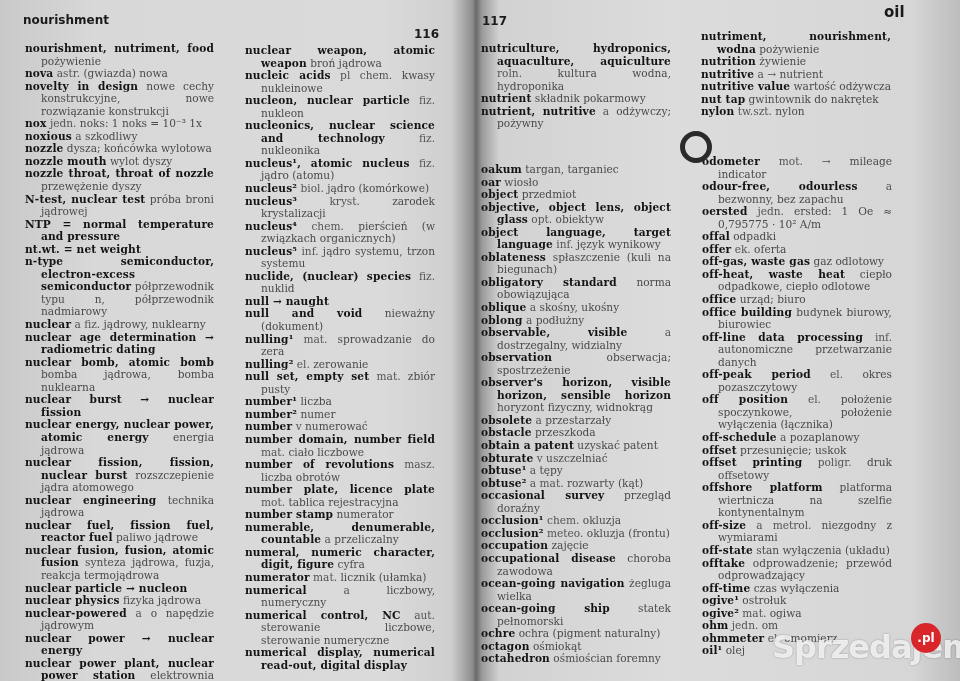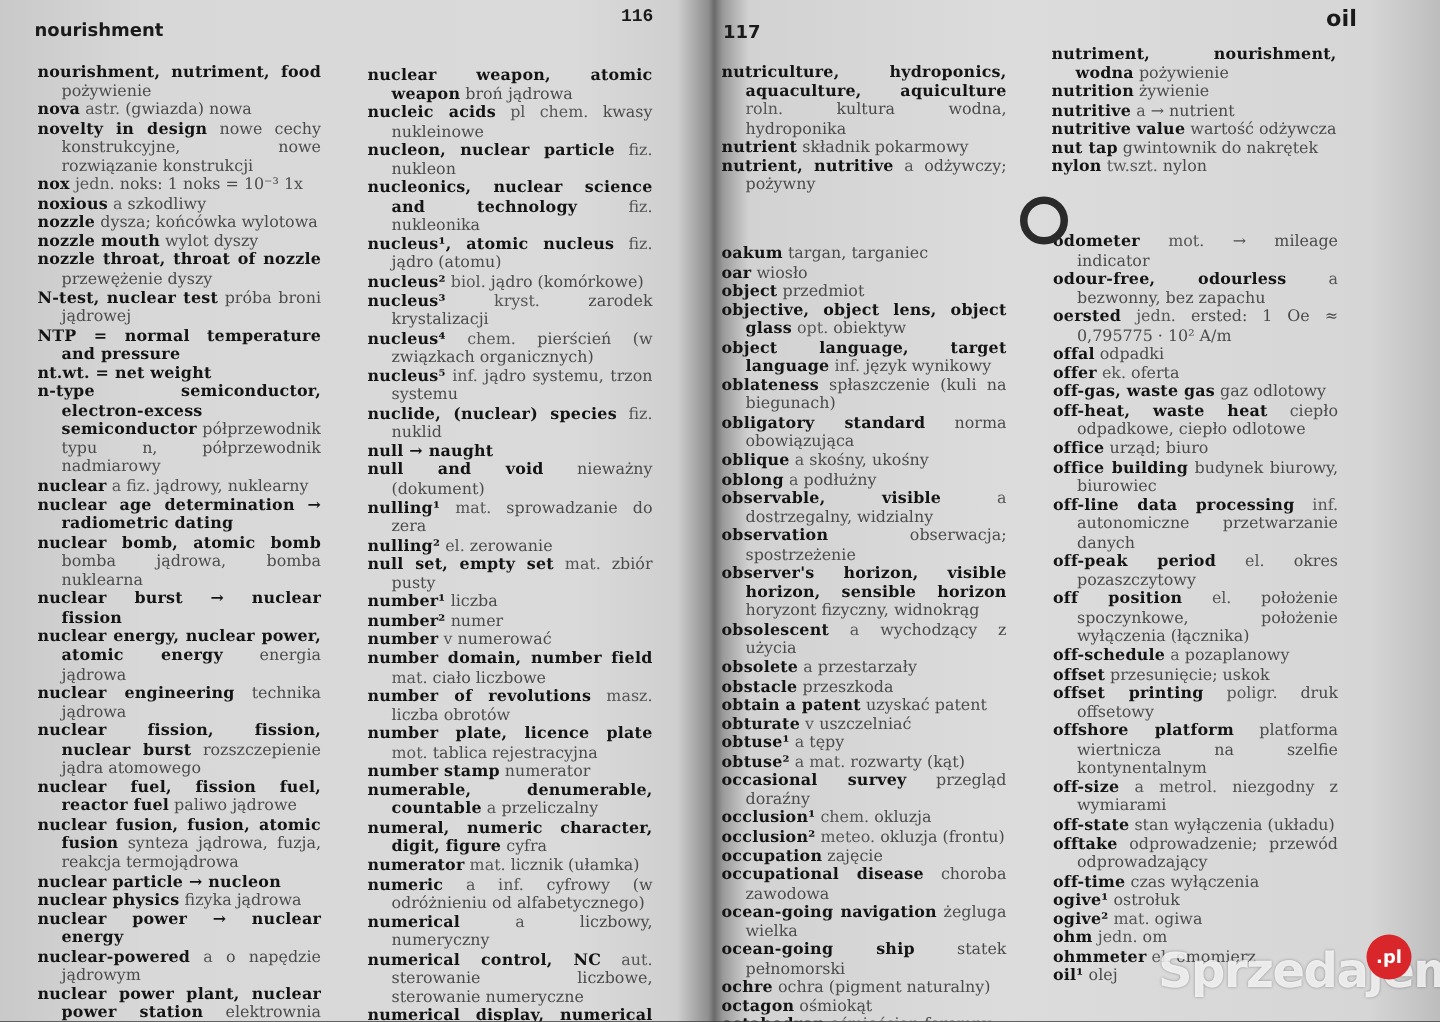--- a/index.html
+++ b/index.html
@@ -34,21 +34,21 @@
     position:absolute; left:911px; top:623px; width:30px; height:30px; border-radius:50%;
     background:#d9262b; color:#ffffff; font-family:"DejaVu Sans", sans-serif; font-weight:bold;
     font-size:12px; line-height:30px; text-align:center;
   }
 </style>
 </head>
 <body>
 
 <div class="spread">
   <div class="page-header" style="left:23px;top:13px;font-size:12px;">nourishment</div>
-  <div class="page-header" style="left:414px;top:4px;font-size:12px;font-family:Liberation Mono, monospace;">116</div>
+  <div class="page-header" style="left:414px;top:27px;font-size:12px;">116</div>
   <div class="page-header" style="left:482px;top:14px;font-size:12px;">117</div>
   <div class="page-header" style="left:884px;top:3px;font-size:15px;">oil</div>
 
   <div class="col" style="left:25px;top:42px;width:189px;" id="col0">
       <p class="entry"><span class="hw">nourishment, nutriment, food</span> <span class="tr">pożywienie</span></p>
       <p class="entry"><span class="hw">nova</span> <span class="lab">astr.</span> <span class="tr">(gwiazda) nowa</span></p>
       <p class="entry"><span class="hw">novelty in design</span> <span class="tr">nowe cechy konstrukcyjne, nowe rozwiązanie konstrukcji</span></p>
       <p class="entry"><span class="hw">nox</span> <span class="lab">jedn.</span> <span class="tr">noks: 1 noks = 10⁻³ 1x</span></p>
       <p class="entry"><span class="hw">noxious</span> <span class="lab">a</span> <span class="tr">szkodliwy</span></p>
       <p class="entry"><span class="hw">nozzle</span> <span class="tr">dysza; końcówka wylotowa</span></p>
@@ -56,28 +56,28 @@
       <p class="entry"><span class="hw">nozzle throat, throat of nozzle</span> <span class="tr">przewężenie dyszy</span></p>
       <p class="entry"><span class="hw">N-test, nuclear test</span> <span class="tr">próba broni jądrowej</span></p>
       <p class="entry"><span class="hw">NTP = normal temperature and pressure</span></p>
       <p class="entry"><span class="hw">nt.wt. = net weight</span></p>
       <p class="entry"><span class="hw">n-type semiconductor, electron-excess semiconductor</span> <span class="tr">półprzewodnik typu n, półprzewodnik nadmiarowy</span></p>
       <p class="entry"><span class="hw">nuclear</span> <span class="lab">a fiz.</span> <span class="tr">jądrowy, nuklearny</span></p>
       <p class="entry"><span class="hw">nuclear age determination → radiometric dating</span></p>
       <p class="entry"><span class="hw">nuclear bomb, atomic bomb</span> <span class="tr">bomba jądrowa, bomba nuklearna</span></p>
       <p class="entry"><span class="hw">nuclear burst → nuclear fission</span></p>
       <p class="entry"><span class="hw">nuclear energy, nuclear power, atomic energy</span> <span class="tr">energia jądrowa</span></p>
+      <p class="entry"><span class="hw">nuclear fission, fission, nuclear burst</span> <span class="tr">rozszczepienie jądra atomowego</span></p>
       <p class="entry"><span class="hw">nuclear engineering</span> <span class="tr">technika jądrowa</span></p>
-      <p class="entry"><span class="hw">nuclear fission, fission, nuclear burst</span> <span class="tr">rozszczepienie jądra atomowego</span></p>
       <p class="entry"><span class="hw">nuclear fuel, fission fuel, reactor fuel</span> <span class="tr">paliwo jądrowe</span></p>
       <p class="entry"><span class="hw">nuclear fusion, fusion, atomic fusion</span> <span class="tr">synteza jądrowa, fuzja, reakcja termojądrowa</span></p>
       <p class="entry"><span class="hw">nuclear particle → nucleon</span></p>
       <p class="entry"><span class="hw">nuclear physics</span> <span class="tr">fizyka jądrowa</span></p>
+      <p class="entry"><span class="hw">nuclear-powered</span> <span class="lab">a</span> <span class="tr">o napędzie jądrowym</span></p>
       <p class="entry"><span class="hw">nuclear power → nuclear energy</span></p>
-      <p class="entry"><span class="hw">nuclear-powered</span> <span class="lab">a</span> <span class="tr">o napędzie jądrowym</span></p>
       <p class="entry"><span class="hw">nuclear power plant, nuclear power station</span> <span class="tr">elektrownia jądrowa</span></p>
     </div>
   <div class="col" style="left:245px;top:44px;width:190px;" id="col1">
       <p class="entry"><span class="hw">nuclear weapon, atomic weapon</span> <span class="tr">broń jądrowa</span></p>
       <p class="entry"><span class="hw">nucleic acids</span> <span class="lab">pl chem.</span> <span class="tr">kwasy nukleinowe</span></p>
       <p class="entry"><span class="hw">nucleon, nuclear particle</span> <span class="lab">fiz.</span> <span class="tr">nukleon</span></p>
       <p class="entry"><span class="hw">nucleonics, nuclear science and technology</span> <span class="lab">fiz.</span> <span class="tr">nukleonika</span></p>
       <p class="entry"><span class="hw">nucleus¹, atomic nucleus</span> <span class="lab">fiz.</span> <span class="tr">jądro (atomu)</span></p>
       <p class="entry"><span class="hw">nucleus²</span> <span class="lab">biol.</span> <span class="tr">jądro (komórkowe)</span></p>
       <p class="entry"><span class="hw">nucleus³</span> <span class="lab">kryst.</span> <span class="tr">zarodek krystalizacji</span></p>
@@ -92,21 +92,20 @@
       <p class="entry"><span class="hw">number¹</span> <span class="tr">liczba</span></p>
       <p class="entry"><span class="hw">number²</span> <span class="tr">numer</span></p>
       <p class="entry"><span class="hw">number</span> <span class="lab">v</span> <span class="tr">numerować</span></p>
       <p class="entry"><span class="hw">number domain, number field</span> <span class="lab">mat.</span> <span class="tr">ciało liczbowe</span></p>
       <p class="entry"><span class="hw">number of revolutions</span> <span class="lab">masz.</span> <span class="tr">liczba obrotów</span></p>
       <p class="entry"><span class="hw">number plate, licence plate</span> <span class="lab">mot.</span> <span class="tr">tablica rejestracyjna</span></p>
       <p class="entry"><span class="hw">number stamp</span> <span class="tr">numerator</span></p>
       <p class="entry"><span class="hw">numerable, denumerable, countable</span> <span class="lab">a</span> <span class="tr">przeliczalny</span></p>
       <p class="entry"><span class="hw">numeral, numeric character, digit, figure</span> <span class="tr">cyfra</span></p>
       <p class="entry"><span class="hw">numerator</span> <span class="lab">mat.</span> <span class="tr">licznik (ułamka)</span></p>
-      <p class="entry"><span class="hw">numeric</span> <span class="lab">a inf.</span> <span class="tr">cyfrowy (w odróżnieniu od alfabetycznego)</span></p>
       <p class="entry"><span class="hw">numerical</span> <span class="lab">a</span> <span class="tr">liczbowy, numeryczny</span></p>
       <p class="entry"><span class="hw">numerical control, NC</span> <span class="lab">aut.</span> <span class="tr">sterowanie liczbowe, sterowanie numeryczne</span></p>
       <p class="entry"><span class="hw">numerical display, numerical read-out, digital display</span> </p>
     </div>
   <div class="col" style="left:481px;top:42px;width:190px;" id="col2top">
       <p class="entry"><span class="hw">nutriculture, hydroponics, aquaculture, aquiculture</span> <span class="lab">roln.</span> <span class="tr">kultura wodna, hydroponika</span></p>
       <p class="entry"><span class="hw">nutrient</span> <span class="tr">składnik pokarmowy</span></p>
       <p class="entry"><span class="hw">nutrient, nutritive</span> <span class="lab">a</span> <span class="tr">odżywczy; pożywny</span></p>
     </div>
   <div class="col" style="left:481px;top:163px;width:190px;" id="col2">
@@ -115,21 +114,20 @@
       <p class="entry"><span class="hw">object</span> <span class="tr">przedmiot</span></p>
       <p class="entry"><span class="hw">objective, object lens, object glass</span> <span class="lab">opt.</span> <span class="tr">obiektyw</span></p>
       <p class="entry"><span class="hw">object language, target language</span> <span class="lab">inf.</span> <span class="tr">język wynikowy</span></p>
       <p class="entry"><span class="hw">oblateness</span> <span class="tr">spłaszczenie (kuli na biegunach)</span></p>
       <p class="entry"><span class="hw">obligatory standard</span> <span class="tr">norma obowiązująca</span></p>
       <p class="entry"><span class="hw">oblique</span> <span class="lab">a</span> <span class="tr">skośny, ukośny</span></p>
       <p class="entry"><span class="hw">oblong</span> <span class="lab">a</span> <span class="tr">podłużny</span></p>
       <p class="entry"><span class="hw">observable, visible</span> <span class="lab">a</span> <span class="tr">dostrzegalny, widzialny</span></p>
       <p class="entry"><span class="hw">observation</span> <span class="tr">obserwacja; spostrzeżenie</span></p>
       <p class="entry"><span class="hw">observer's horizon, visible horizon, sensible horizon</span> <span class="tr">horyzont fizyczny, widnokrąg</span></p>
-      <p class="entry"><span class="hw">obsolescent</span> <span class="lab">a</span> <span class="tr">wychodzący z użycia</span></p>
       <p class="entry"><span class="hw">obsolete</span> <span class="lab">a</span> <span class="tr">przestarzały</span></p>
       <p class="entry"><span class="hw">obstacle</span> <span class="tr">przeszkoda</span></p>
       <p class="entry"><span class="hw">obtain a patent</span> <span class="tr">uzyskać patent</span></p>
       <p class="entry"><span class="hw">obturate</span> <span class="lab">v</span> <span class="tr">uszczelniać</span></p>
       <p class="entry"><span class="hw">obtuse¹</span> <span class="lab">a</span> <span class="tr">tępy</span></p>
       <p class="entry"><span class="hw">obtuse²</span> <span class="lab">a mat.</span> <span class="tr">rozwarty (kąt)</span></p>
       <p class="entry"><span class="hw">occasional survey</span> <span class="tr">przegląd doraźny</span></p>
       <p class="entry"><span class="hw">occlusion¹</span> <span class="lab">chem.</span> <span class="tr">okluzja</span></p>
       <p class="entry"><span class="hw">occlusion²</span> <span class="lab">meteo.</span> <span class="tr">okluzja (frontu)</span></p>
       <p class="entry"><span class="hw">occupation</span> <span class="tr">zajęcie</span></p>

